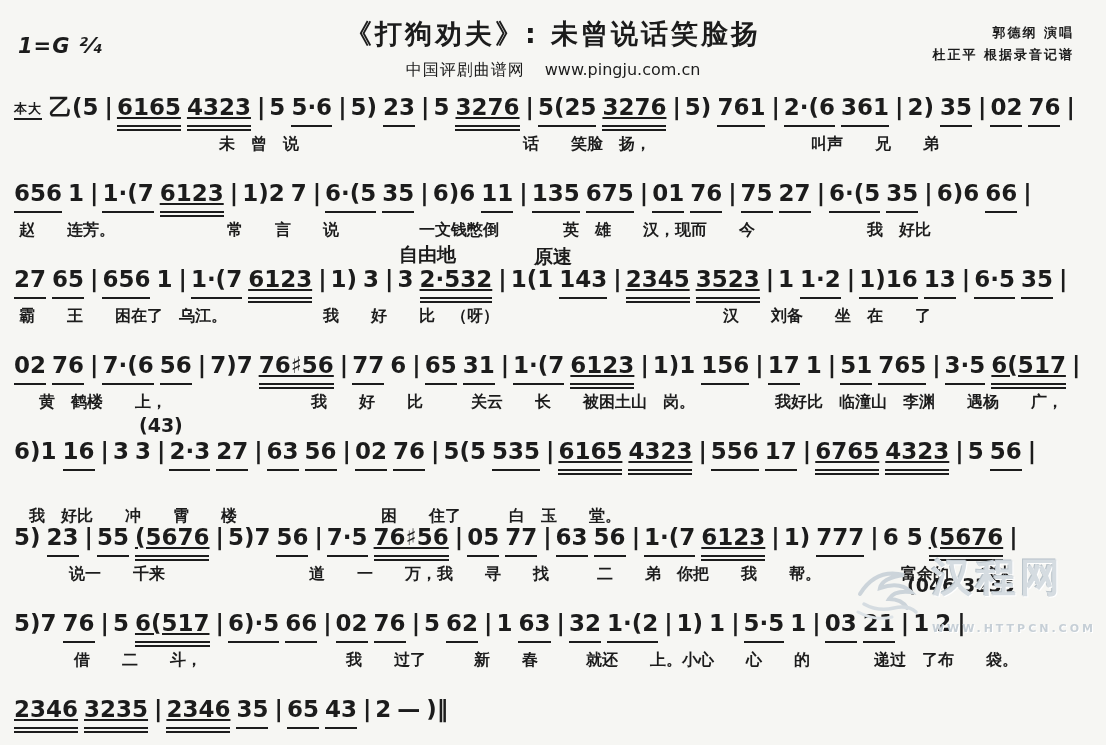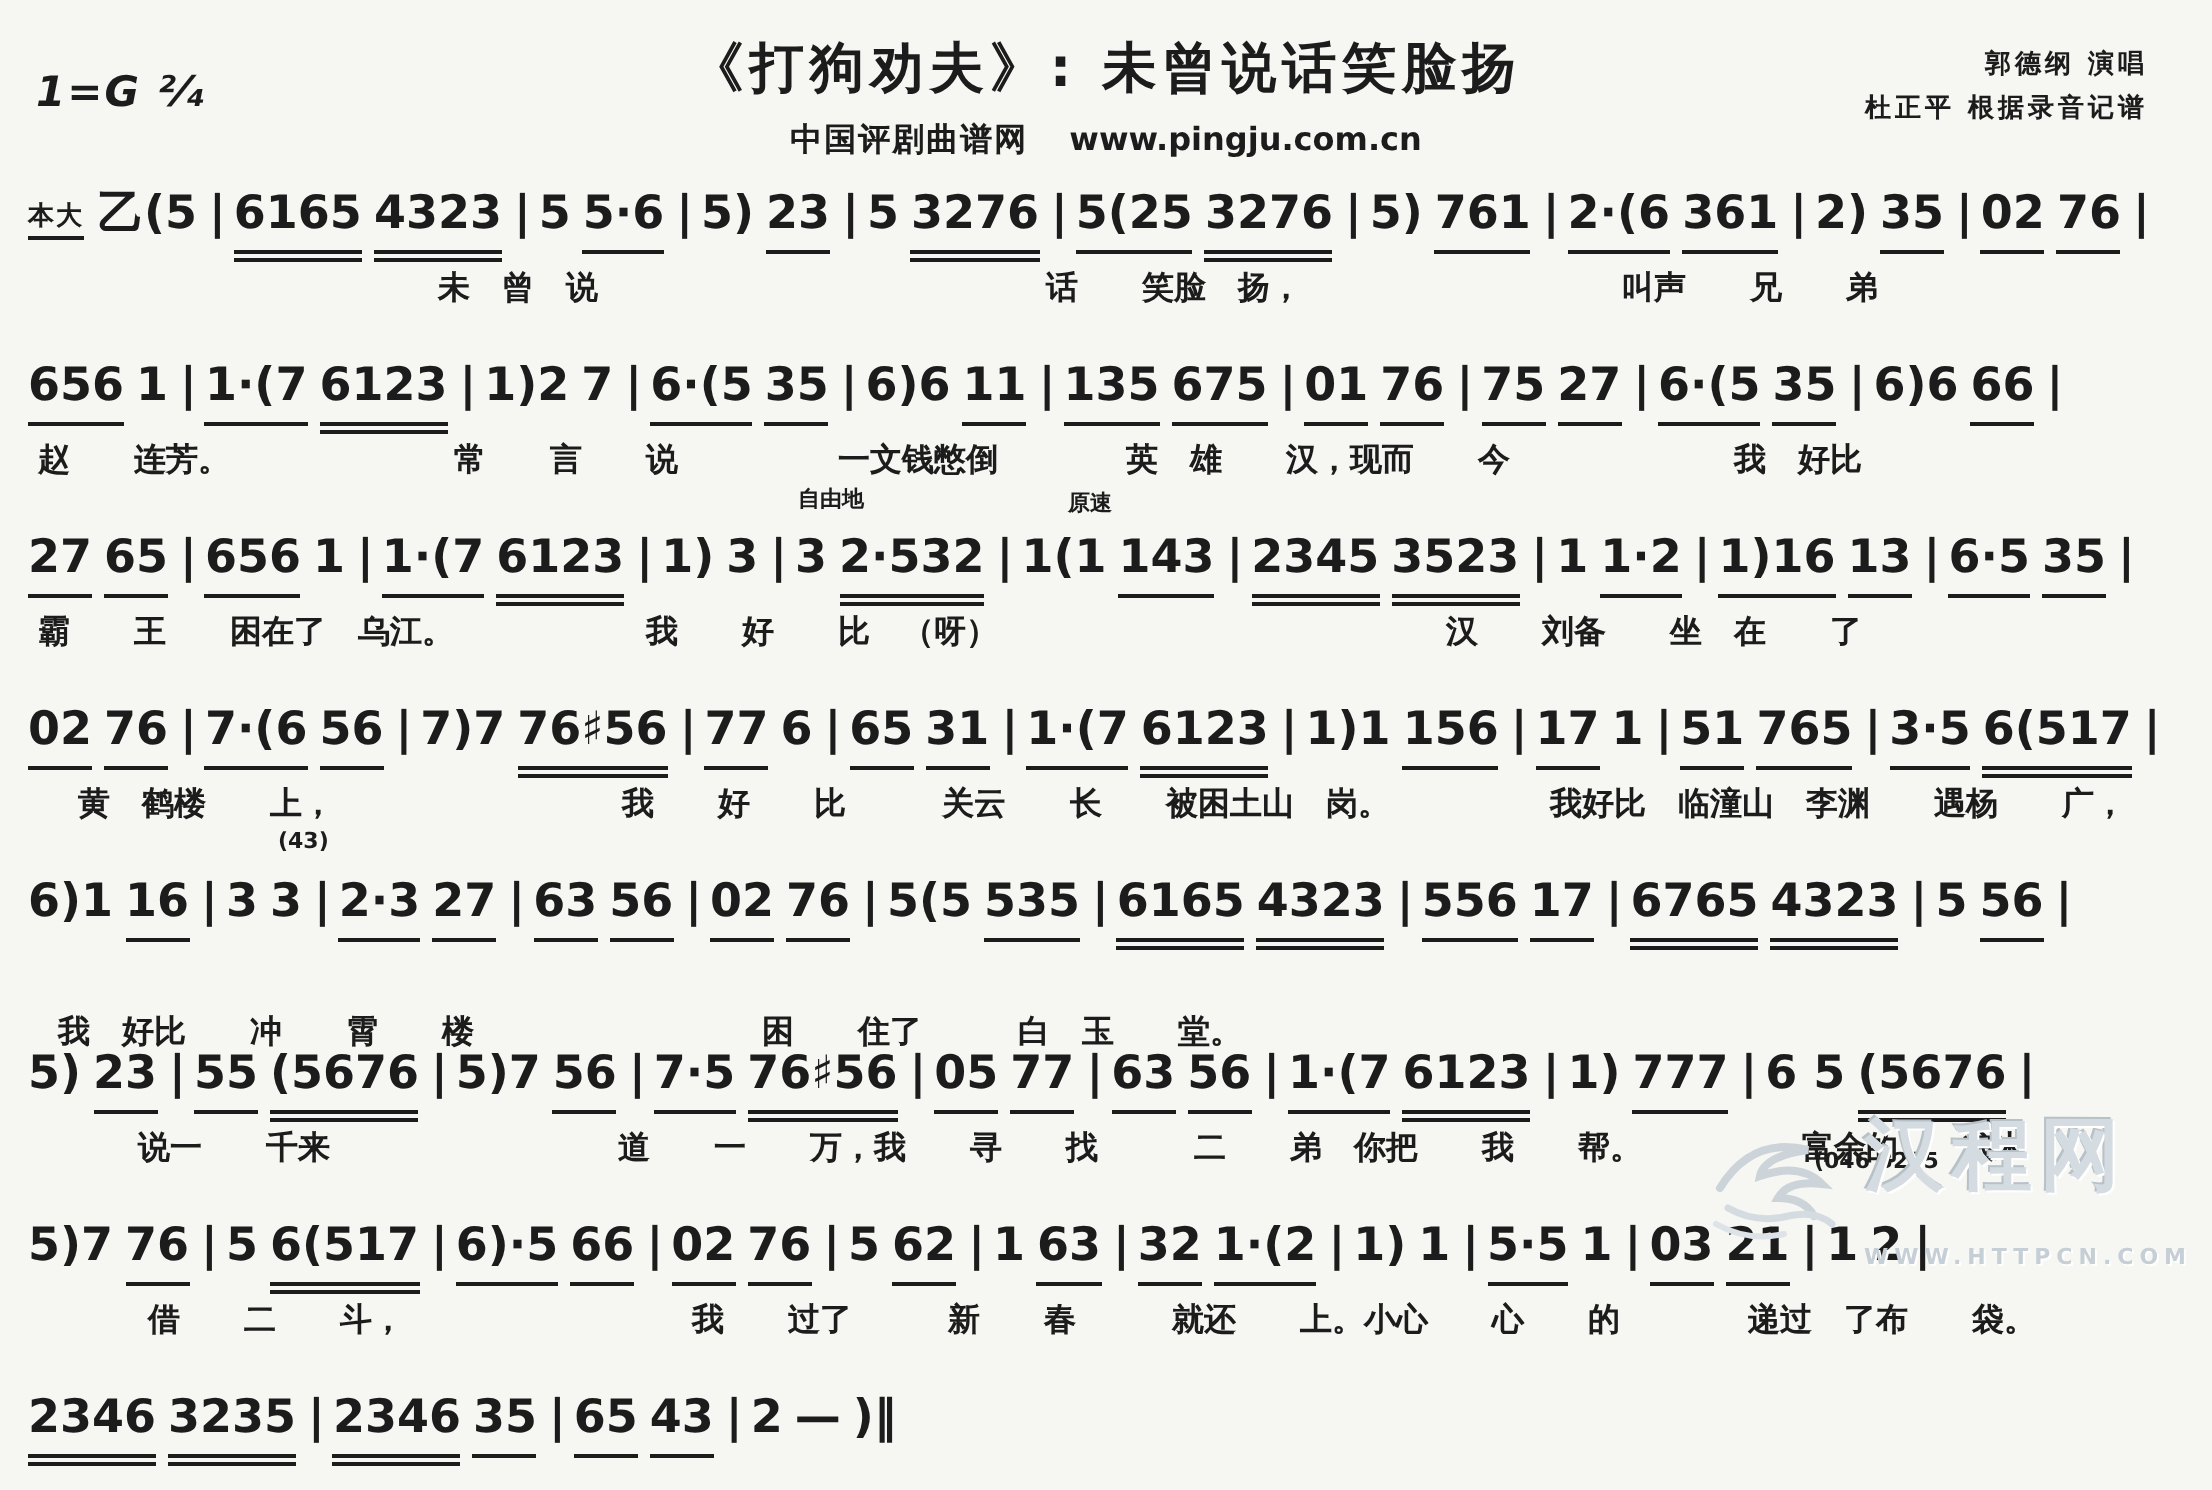--- a/index.html
+++ b/index.html
@@ -8,37 +8,37 @@
     background:#f6f6f3;color:#1c1c1c;
     font-family:"DejaVu Sans",sans-serif;
   }
   .page{position:relative;width:1106px;height:639px;box-sizing:border-box;padding:8px 14px 0 14px;}
 
   
   .hdr{position:relative;height:84px;}
   .keysig{position:absolute;left:4px;top:26px;font-size:21px;font-weight:bold;font-style:italic;letter-spacing:1px;}
   .titleblock{position:absolute;left:0;right:0;top:8px;text-align:center;}
   .title{font-size:27px;font-weight:bold;letter-spacing:3px;}
-  .subtitle{margin-top:8px;font-size:16px;font-weight:bold;letter-spacing:1px;}
+  .subtitle{margin-top:8px;font-size:16px;font-weight:normal;letter-spacing:1px;}
   .subtitle .url{margin-left:14px;letter-spacing:0;}
   .credits{position:absolute;right:18px;top:14px;text-align:right;font-size:13px;font-weight:bold;line-height:1.7;letter-spacing:2px;}
 
   
   .score{position:relative;}
   .system{position:relative;height:72px;margin-bottom:14px;}
   .system.last{height:40px;margin-bottom:0;}
   .notation{font-weight:bold;font-size:23px;white-space:nowrap;line-height:1.35;}
   .prefix{display:inline-block;font-size:13px;font-weight:bold;border-bottom:2px solid currentColor;margin-right:7px;vertical-align:2px;letter-spacing:1px;}
   .tok{display:inline-block;margin-right:6px;padding-bottom:2px;}
   .u1{border-bottom:2.5px solid currentColor;}
-  .u2{border-bottom:2.5px solid currentColor;position:relative;}
+  .u2{border-bottom:2.5px solid currentColor;position:relative;text-decoration:underline;}
   .u2::after{content:"";position:absolute;left:0;right:0;bottom:-6px;height:2.5px;background:currentColor;}
   .bar{margin-right:4px;font-weight:600;}
   .lyrics{font-size:16px;font-weight:bold;margin-top:7px;white-space:pre;letter-spacing:0;}
-  .annot{position:absolute;font-size:11px;font-weight:bold;white-space:nowrap;}
+  .annot{position:absolute;font-size:19px;font-weight:bold;white-space:nowrap;}
 
   
   .wm{position:absolute;right:10px;bottom:4px;display:flex;align-items:center;gap:8px;pointer-events:none;}
   .wm-name{font-size:40px;font-weight:bold;color:#d5dce1;letter-spacing:4px;
     text-shadow:1px 1px 0 #ffffff,-1px -1px 0 #b7c1c8;}
   .wm-url{font-size:11px;font-weight:bold;color:#c6cfd6;letter-spacing:3px;margin-top:17px;
     text-shadow:1px 1px 0 #ffffff;}
 </style>
 </head>
 <body>

